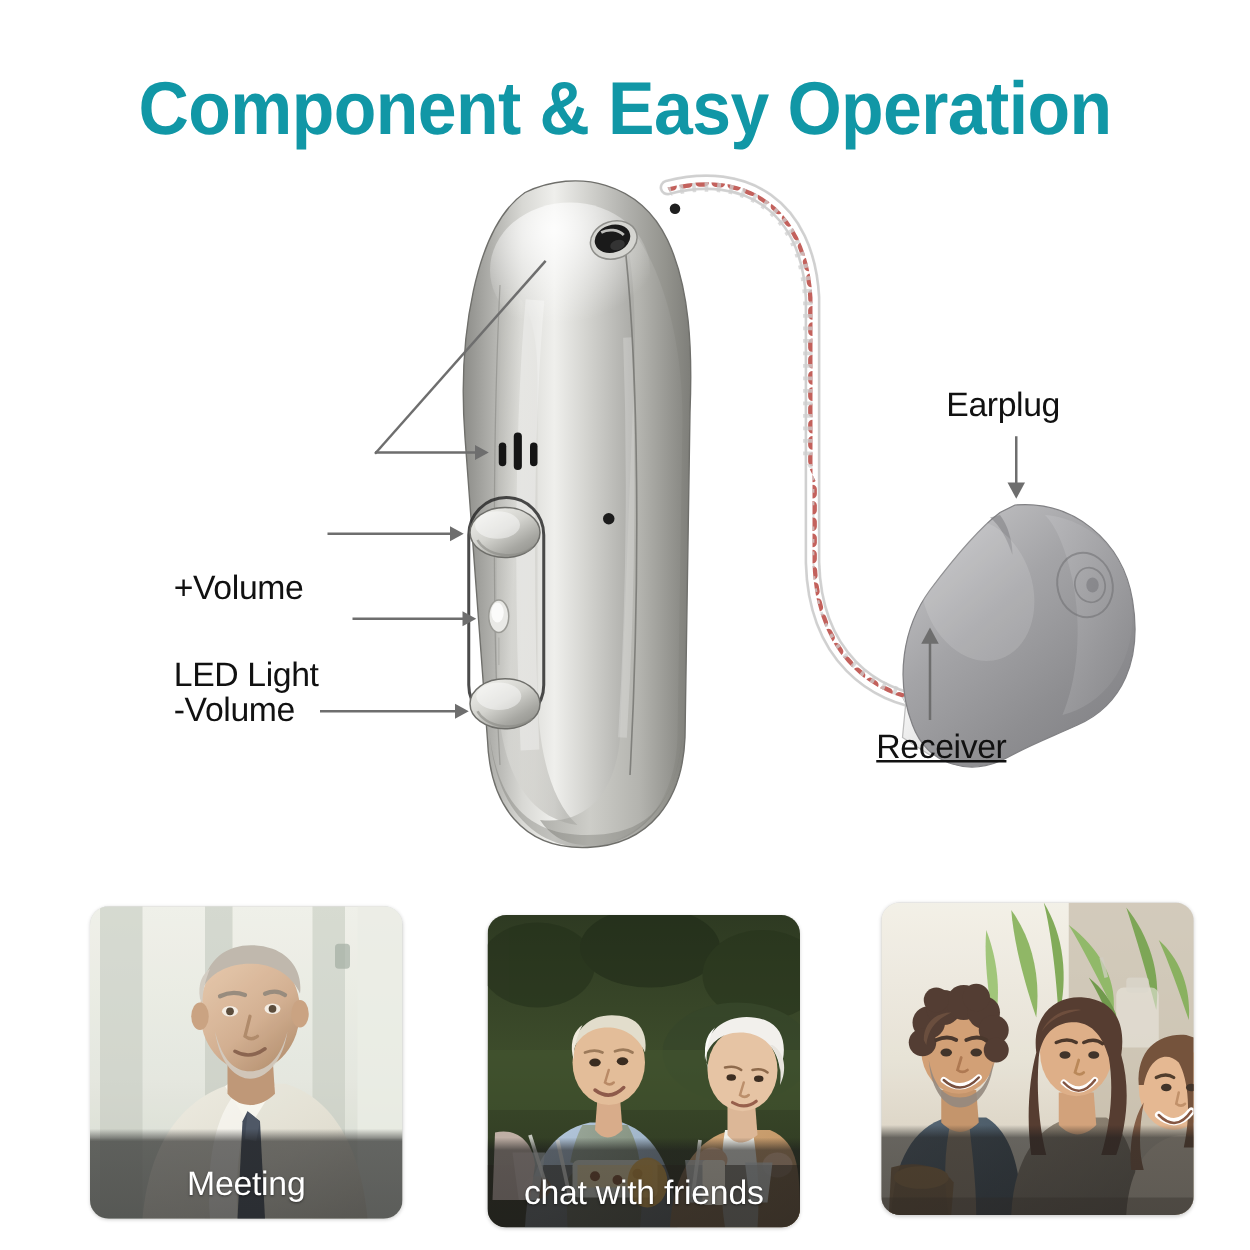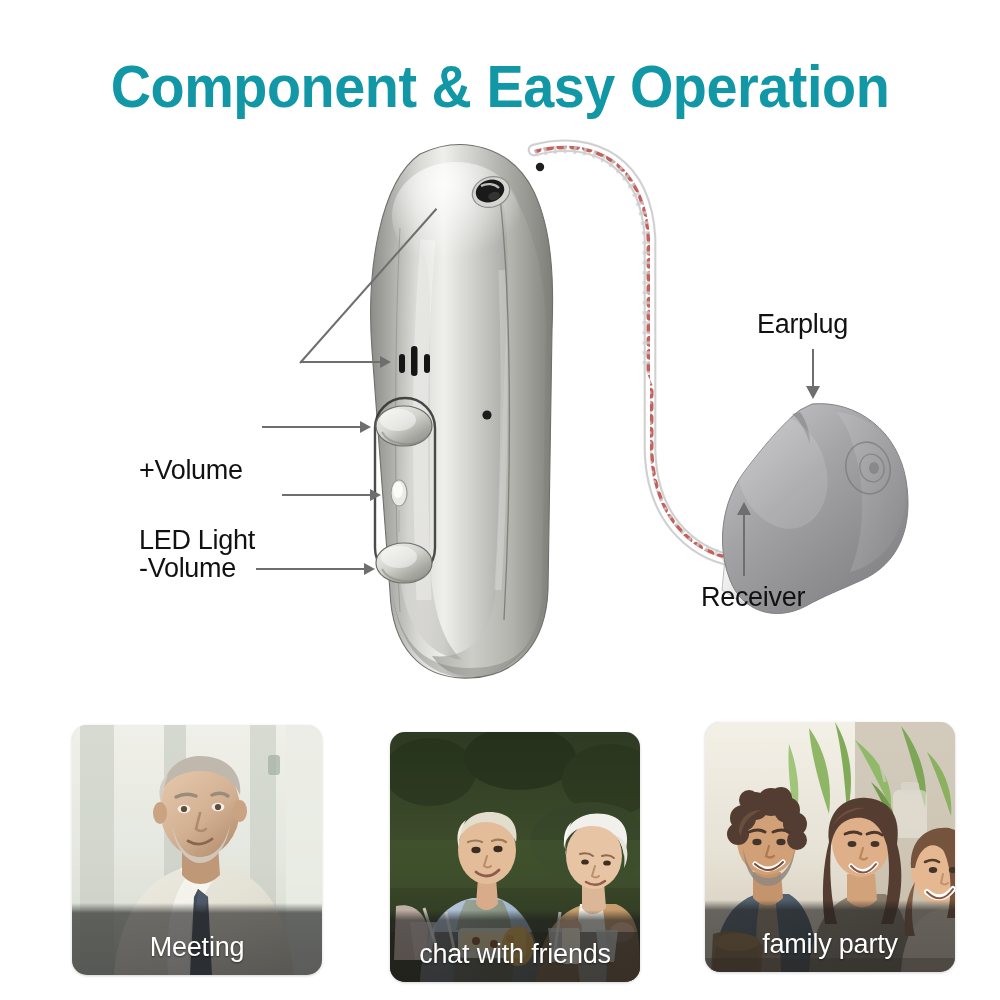--- a/index.html
+++ b/index.html
@@ -37,21 +37,21 @@
     color: #111111;
     white-space: nowrap;
     font-family: "Liberation Sans", sans-serif;
     letter-spacing: -0.3px;
   }
   #lbl-microphone { left: 137px; top: 345px; }
   #lbl-volup     { left: 139px; top: 410px; margin-top: 45px; }
   #lbl-led       { left: 139px; top: 489px; margin-top: 36px; }
   #lbl-voldown   { left: 139px; top: 553px; }
   #lbl-earplug   { left: 757px; top: 309px; }
-  #lbl-receiver  { left: 701px; top: 582px; }
+  #lbl-receiver  { left: 701px; top: 582px; text-decoration: underline; }
 
   
   .leader {
     position: absolute;
     background: #6e6e6e;
     height: 2px;
   }
   .leader-diag {
     position: absolute;
     height: 2px;
@@ -600,16 +600,15 @@
           <path d="M222 170 q14 14 26 -3" stroke="#7d4c36" stroke-width="2" fill="none" stroke-linecap="round"></path>
         </g>
 
         <path d="M8 212 C 26 206, 48 210, 58 224 L 56 250 L 6 250 Z" fill="#7b5a34" opacity="0.9"></path>
         <ellipse cx="32" cy="220" rx="22" ry="9" fill="#8e6a3d"></ellipse>
         <rect x="0" y="236" width="250" height="14" fill="#3b2f22" opacity="0.35"></rect>
         <rect width="250" height="250" fill="#fff3e0" opacity="0.07"></rect>
       </svg>
     </div>
     <div class="caption-band"></div>
-    <div class="caption-text">family party</div>
   </div>
 
 </div>
 
 </body></html>

